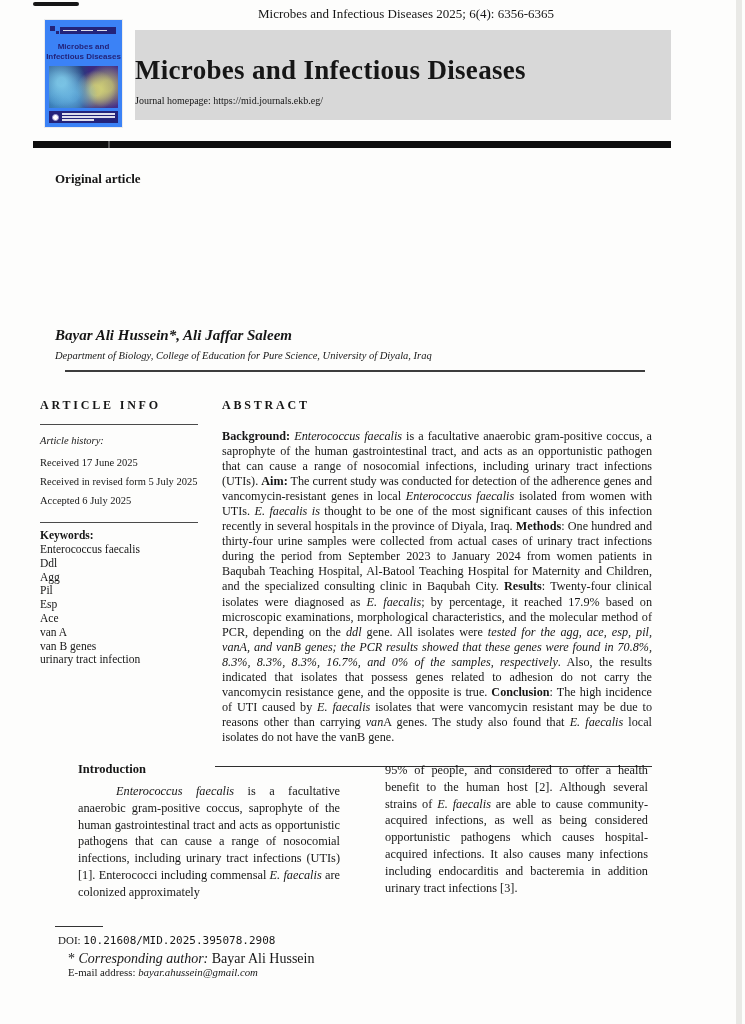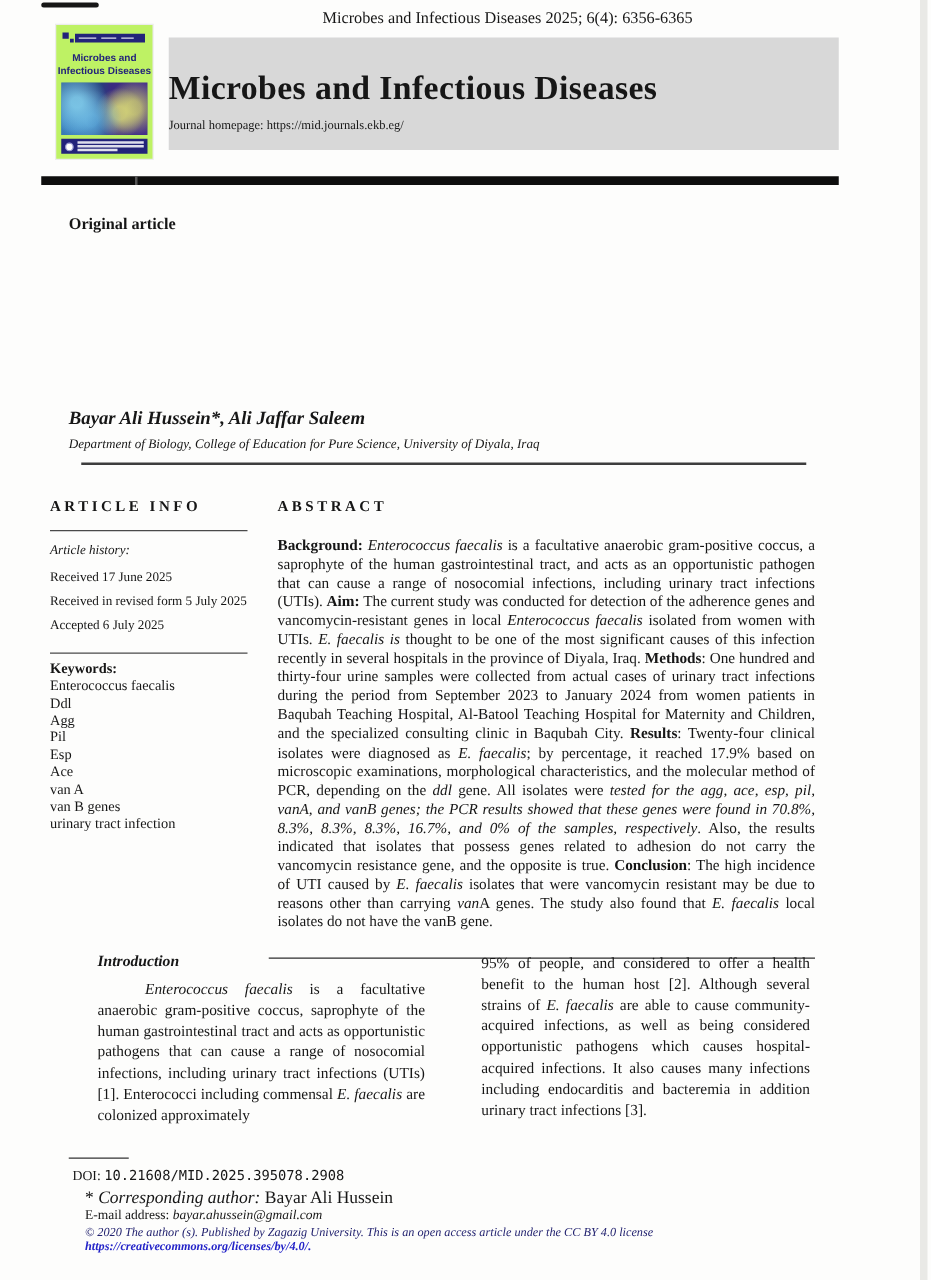--- a/index.html
+++ b/index.html
@@ -8,21 +8,21 @@
     position:relative; width:745px; height:1024px; overflow:hidden;
     background:#fdfdfc; font-family:"Liberation Serif", serif; color:#161616;padding-left:24px;
   }
   .page-edge { position:absolute; top:0; left:736px; width:6px; height:1024px; background:#e9e9e6; }
   .corner-mark { position:absolute; left:33px; top:2px; width:46px; height:4px; background:#161616; border-radius:2px; }
 
   
   .citation { position:absolute; left:258px; top:6px; font-size:13px; white-space:nowrap; }
 
   
-  .cover { position:absolute; left:45px; top:20px; width:77px; height:107px; background:#bef264; box-shadow:0 0 0 1px #ececec; padding:3px; }
+  .cover { position:absolute; left:45px; top:20px; width:77px; height:107px; background:#3b82f6; box-shadow:0 0 0 1px #ececec; padding:3px; }
   .cover-dot1 { position:absolute; left:5px; top:6px; width:5px; height:5px; background:#23237a; }
   .cover-dot2 { position:absolute; left:11px; top:11px; width:3px; height:3px; background:#23237a; }
   .cover-topbar { position:absolute; left:15px; top:7px; width:56px; height:7px; background:#23237a; display:flex; align-items:center; gap:4px; padding:0 3px; }
   .cover-topbar i { display:block; height:1.5px; background:rgba(255,255,255,.85); }
   .cover-title { position:absolute; left:0; top:22px; width:77px; text-align:center; color:#23237a; font-weight:bold; font-size:8px; line-height:10px; font-family:"Liberation Sans", sans-serif; }
   .cover-image { position:absolute; left:4px; top:46px; width:69px; height:42px;
     background:
       radial-gradient(circle at 18% 38%, rgba(130,205,235,.85) 0 7%, rgba(130,205,235,0) 40%),
       radial-gradient(circle at 35% 72%, rgba(95,175,225,.75) 0 9%, rgba(95,175,225,0) 45%),
       radial-gradient(circle at 12% 75%, rgba(70,150,210,.7) 0 9%, rgba(70,150,210,0) 40%),
@@ -60,21 +60,21 @@
   .kw-label { font-size:11.5px; font-weight:bold; margin-bottom:2px; }
   .kw-item { font-size:11.5px; line-height:13.8px; }
 
   .abstract-col { position:absolute; left:222px; top:398px; width:430px; }
   .abstract-text { margin-top:16px; font-size:12.2px; line-height:15.05px; text-align:justify; }
   .abstract-rule { position:absolute; left:215px; top:766px; width:437px; border-top:1.8px solid #2e2e2e; }
 
   
   .intro-left { position:absolute; left:78px; top:762px; width:262px; }
   .intro-right { position:absolute; left:385px; top:762px; width:263px; }
-  .intro-heading { font-size:12.5px; font-weight:bold; margin-bottom:6px;font-style:italic; }
+  .intro-heading { font-size:12.5px; font-weight:bold; margin-bottom:6px; }
   .intro-para { font-size:12.3px; line-height:16.8px; text-align:justify; }
   .indent { text-indent:38px; }
 
   
   .footnote-rule { position:absolute; left:55px; top:926px; width:48px; border-top:1.5px solid #333; }
   .doi-line { position:absolute; left:58px; top:934px; font-size:11px; }
   .doi-value { font-family:"DejaVu Sans Mono", monospace; font-size:11px; }
   .corresponding { position:absolute; left:68px; top:951px; font-size:14px; }
   .email-line { position:absolute; left:68px; top:966px; font-size:10.8px; }
   .copyright { position:absolute; left:68px; top:981px; width:600px; font-size:9.8px; font-style:italic; color:#22226f; }
@@ -171,15 +171,14 @@
   <div class="intro-right">
     <p class="intro-para"><span>95% of people, and considered to offer a health benefit to the human host [2]. Although several strains of </span><span class="seg-italic">E. faecalis</span><span> are able to cause community-acquired infections, as well as being considered opportunistic pathogens which causes hospital-acquired infections. It also causes many infections including endocarditis and bacteremia in addition urinary tract infections [3].</span></p>
   </div>
 
   <div class="footnote-rule"></div>
   <div class="doi-line">
     <span>DOI:  </span><span class="doi-value">10.21608/MID.2025.395078.2908</span>
   </div>
   <div class="corresponding"><span>* </span><span class="seg-italic">Corresponding author:</span><span> Bayar Ali Hussein</span></div>
   <div class="email-line"><span>E-mail address: </span><span class="seg-italic">bayar.ahussein@gmail.com</span></div>
-  <div class="copyright"><span>© 2020 The author (s). Published by Zagazig University. This is an open access article under the CC BY 4.0  license </span><span class="seg-link">https://creativecommons.org/licenses/by/4.0/.</span></div>
 
 </div>
 
 </body></html>

